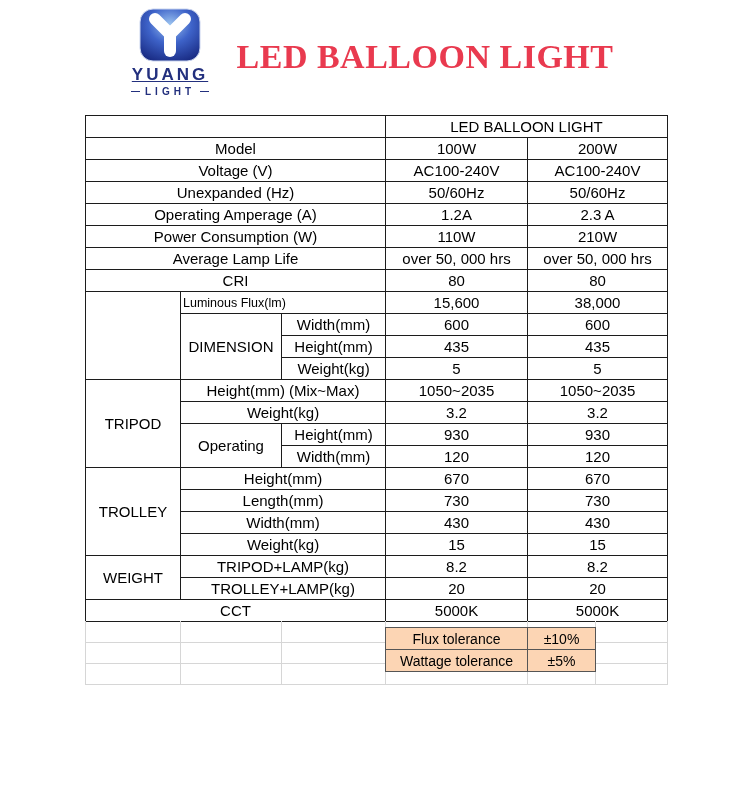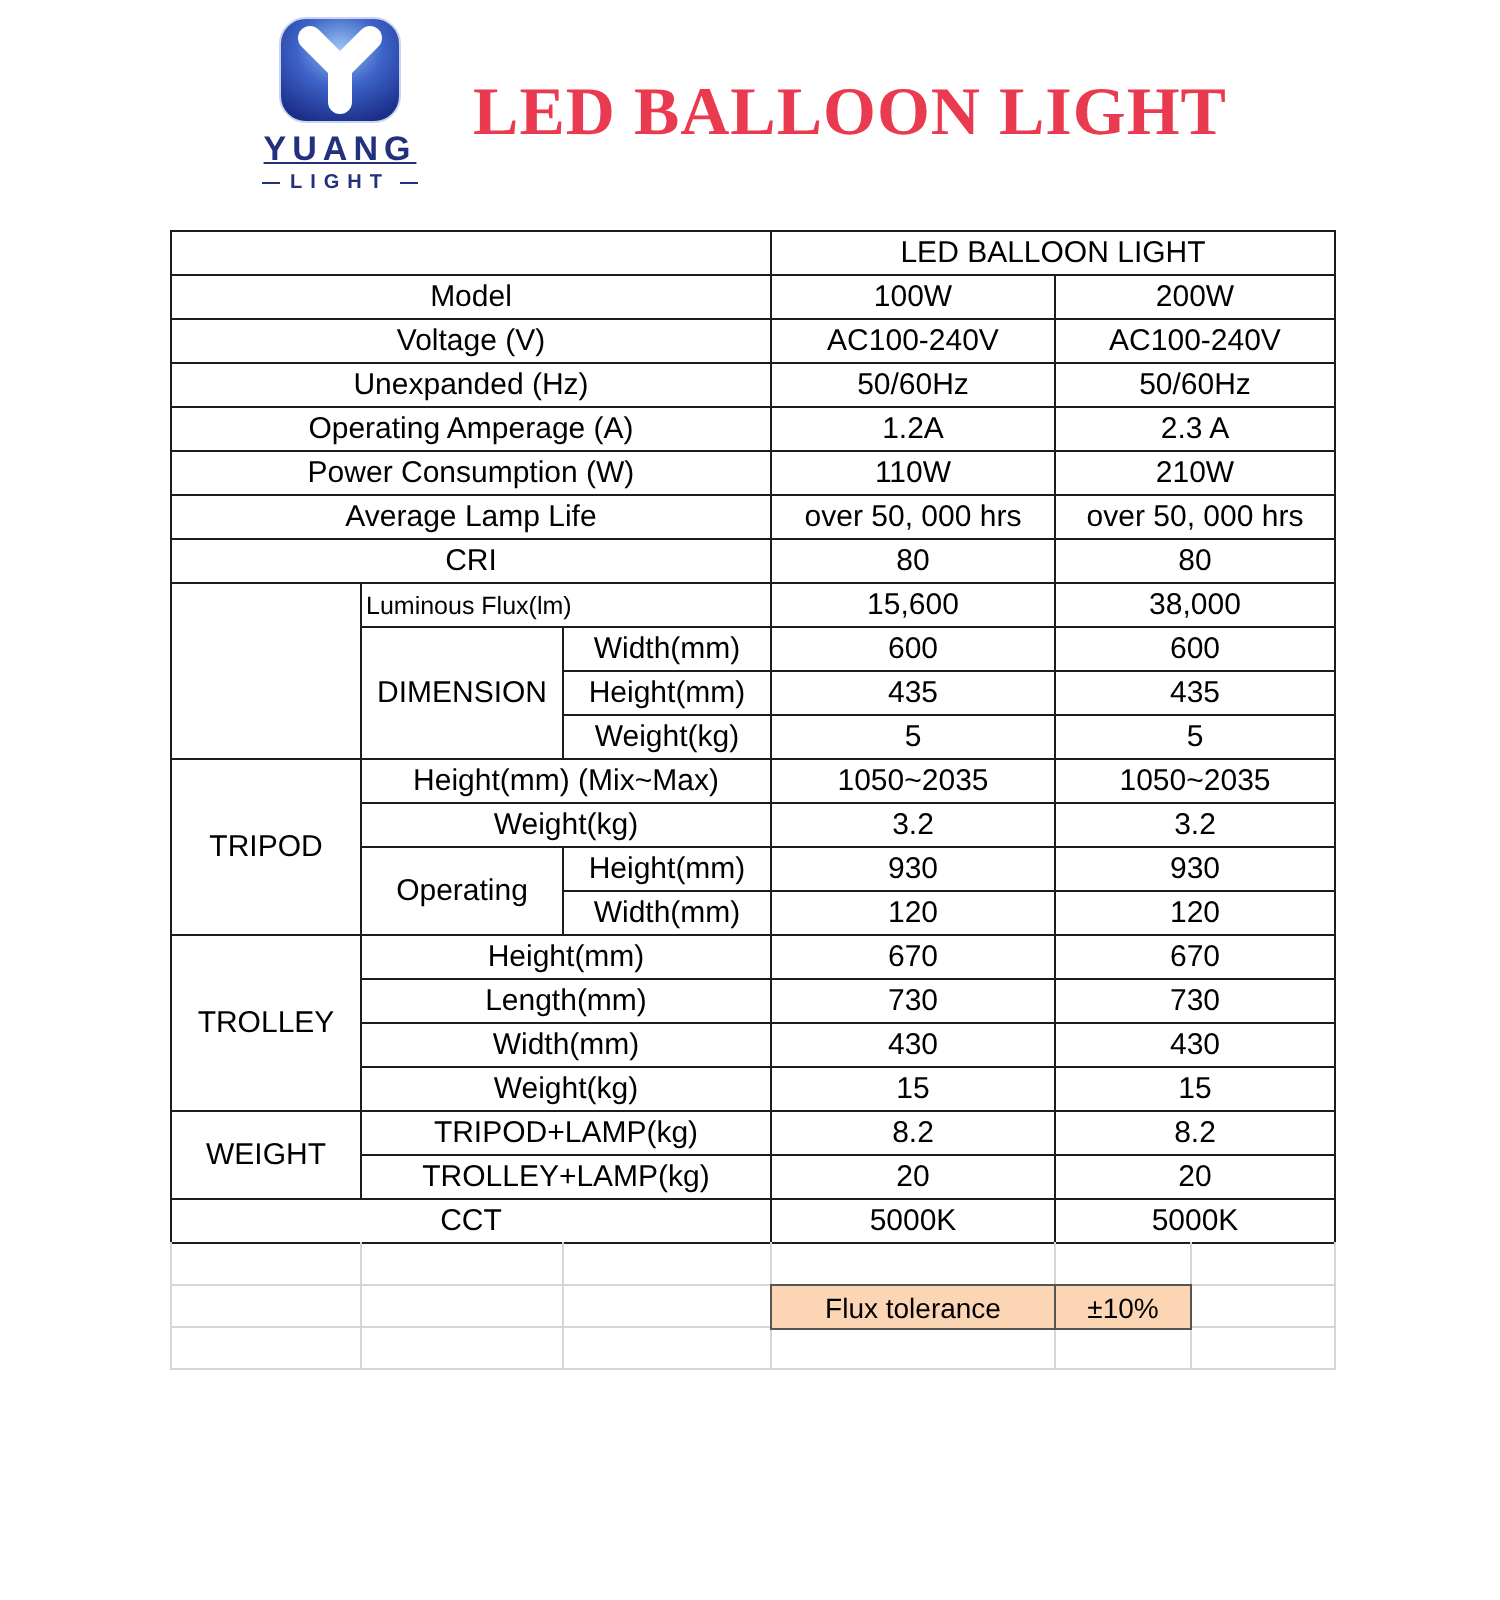--- a/index.html
+++ b/index.html
@@ -78,21 +78,21 @@
   .spec td.small {
     font-size: 12.5px;
     text-align: left;
     padding-right: 3px;
   }
 
   
   table.tol {
     position: absolute;
     left: 385px;
-    top: 642px;
+    top: 627px;
     border-collapse: collapse;
     table-layout: fixed;
     z-index: 2;
   }
   .tol td {
     border: 1px solid #555;
     background: #fcd5b4;
     height: 21px;
     padding: 0 2px;
     font-size: 14px;
@@ -303,14 +303,18 @@
 <table class="tol">
   <colgroup>
       <col style="width:142px">
       <col style="width:68px">
     </colgroup>
   <tbody>
       <tr>
     <td>Flux tolerance</td>
     <td>±10%</td>
   </tr>
+  <tr>
+    <td>Wattage tolerance</td>
+    <td>±5%</td>
+  </tr>
 </tbody>
   </table>
 
 </body></html>

